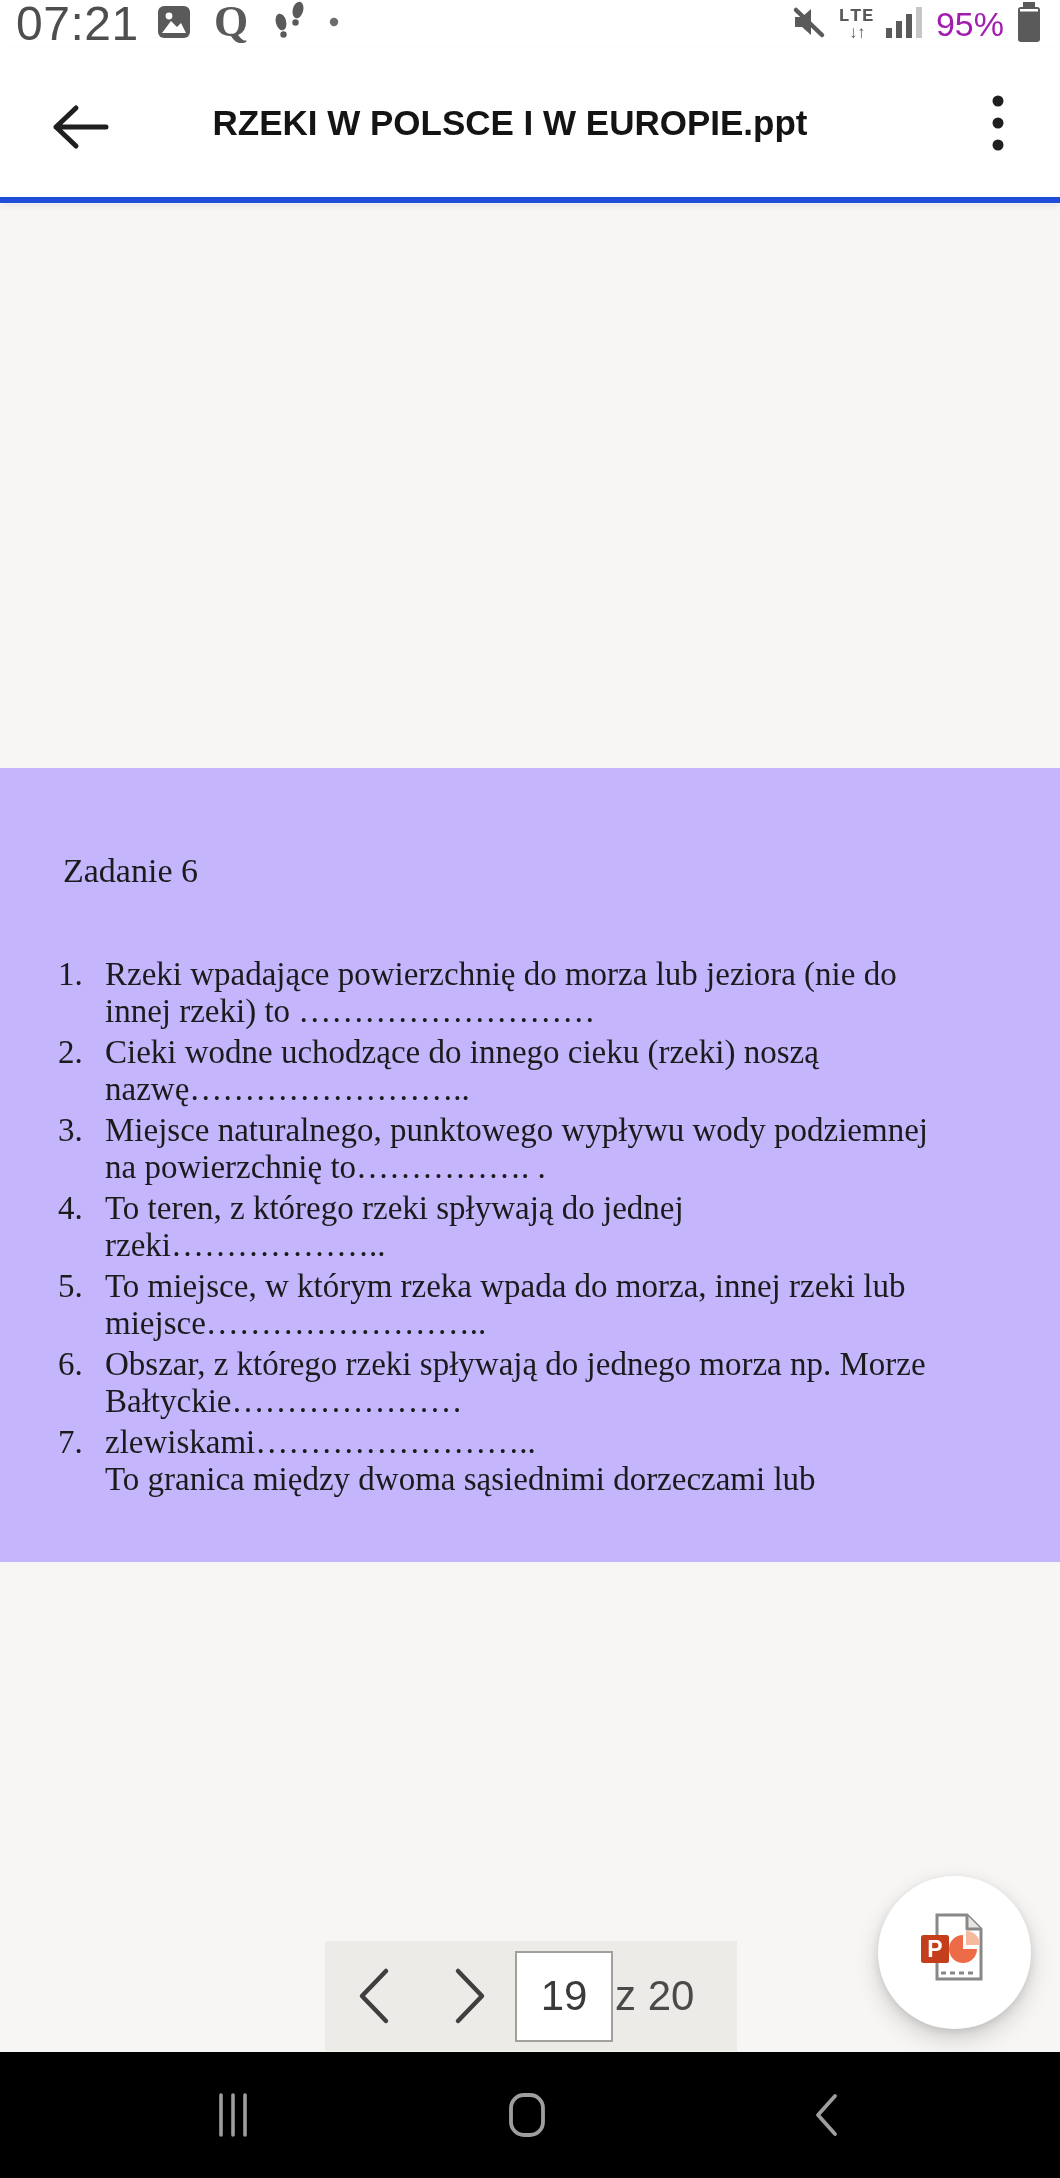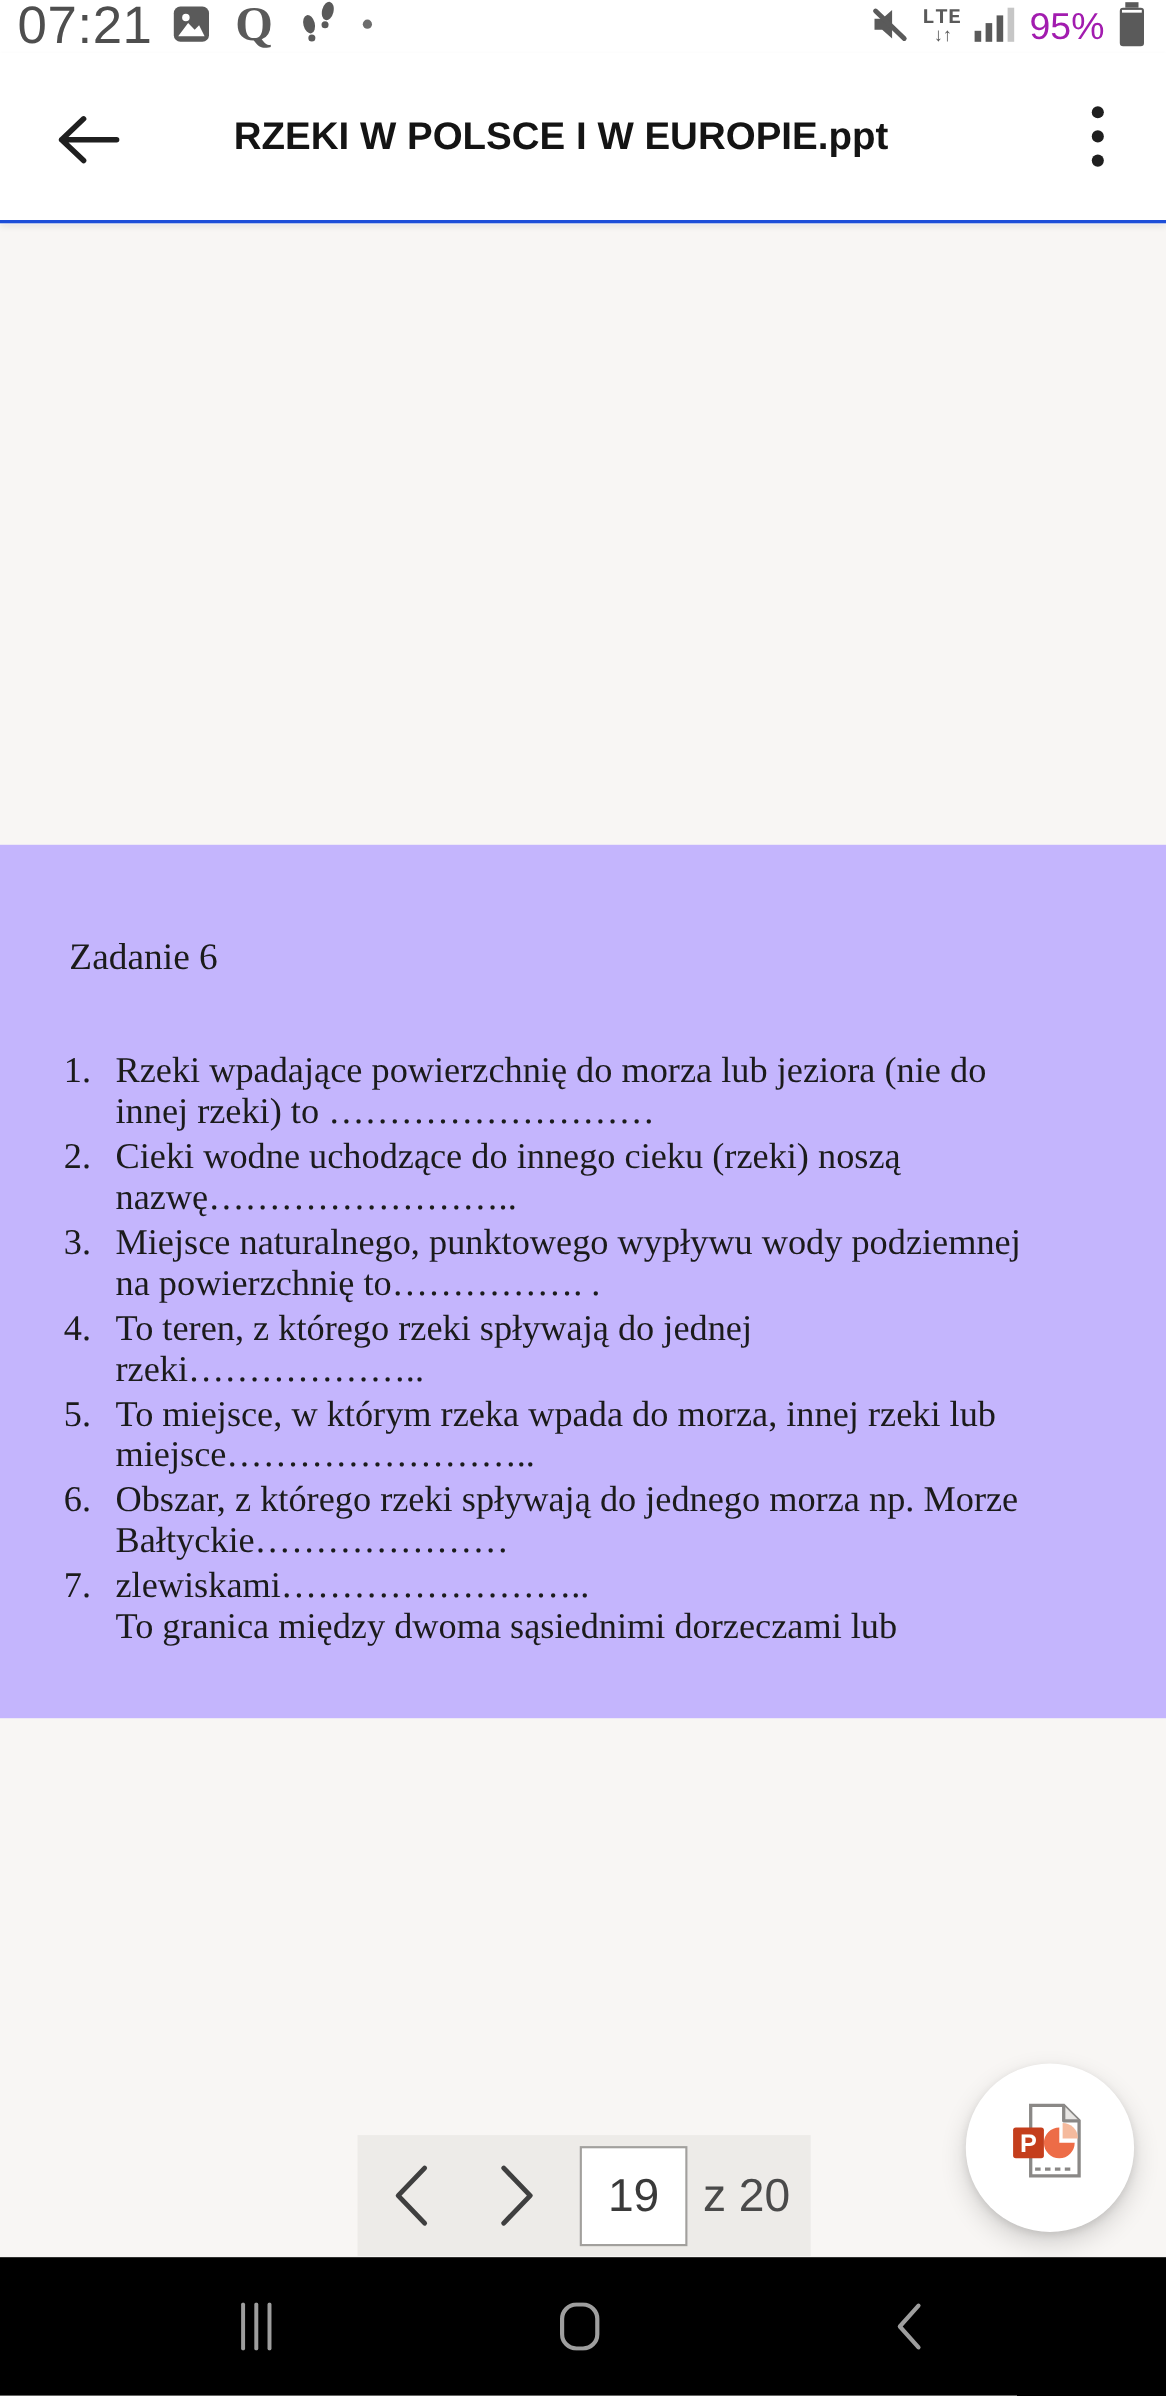--- a/index.html
+++ b/index.html
@@ -18,21 +18,21 @@
   .sb-time { font-size:48px; color:#4e4e4e; letter-spacing:0.5px; line-height:48px; }
   .sb-right { margin-left:auto; display:flex; align-items:center; gap:10px; }
   .sb-pct { font-size:34px; color:#a21caf; }
   .lte-block { display:flex; flex-direction:column; align-items:center; line-height:1; color:#5a5a5a;font-family:Liberation Mono, monospace; }
   .lte-block .lte-txt { font-size:19px; font-weight:bold; letter-spacing:0.5px; }
   .lte-block .lte-arrows { font-size:17px; margin-top:-1px; letter-spacing:-2px; }
 
   
   .app-header {
     position:absolute; top:48px; left:0; width:1060px; height:155px;
-    background:#ffffff; border-bottom:3px solid #1d4ed8;
+    background:#ffffff; border-bottom:6px solid #1d4ed8;
     box-shadow:0 3px 6px rgba(0,0,0,0.07);
     z-index:3;
   }
   .back-btn { position:absolute; left:50px; top:56px; width:60px; height:46px; cursor:pointer; }
   .header-title {
     position:absolute; left:80px; right:120px; top:50%; transform:translateY(-50%);
     text-align:center; font-size:35px; font-weight:bold; color:#141414;
     white-space:nowrap; overflow:hidden;
   }
   .menu-btn { position:absolute; right:56px; top:50%; transform:translateY(-50%); width:12px; height:60px; cursor:pointer; }
@@ -56,26 +56,26 @@
   .s-item .l { display:block; white-space:nowrap; }
 
   
   .page-nav {
     position:absolute; left:325px; top:1941px; width:412px; height:110px;
     background:#EDEBE8; display:flex; align-items:center; z-index:2;
   }
   .chev { width:34px; height:58px; margin-left:32px; cursor:pointer; flex:0 0 auto; }
   .chev.right { margin-left:62px; }
   .page-input {
-    margin-left:40px; width:98px; height:91px; flex:0 0 auto;
+    margin-left:28px; width:98px; height:91px; flex:0 0 auto;
     border:2px solid #a2a09d; background:#ffffff; border-radius:0;
     font-size:42px; text-align:center; color:#3a3a3a;
     font-family:"Liberation Sans", sans-serif; padding:0;
   }
-  .total-label { margin-left:14px; font-size:42px; color:#4a4a4a; white-space:nowrap; }
+  .total-label { margin-left:2px; font-size:42px; color:#4a4a4a; white-space:nowrap; }
 
   
   .fab {
     position:absolute; left:878px; top:1876px; width:153px; height:153px;
     border-radius:50%; background:#ffffff; z-index:4; cursor:pointer;
     box-shadow:0 10px 24px rgba(0,0,0,0.16), 0 3px 8px rgba(0,0,0,0.10);
     display:flex; align-items:center; justify-content:center;
   }
 
   

